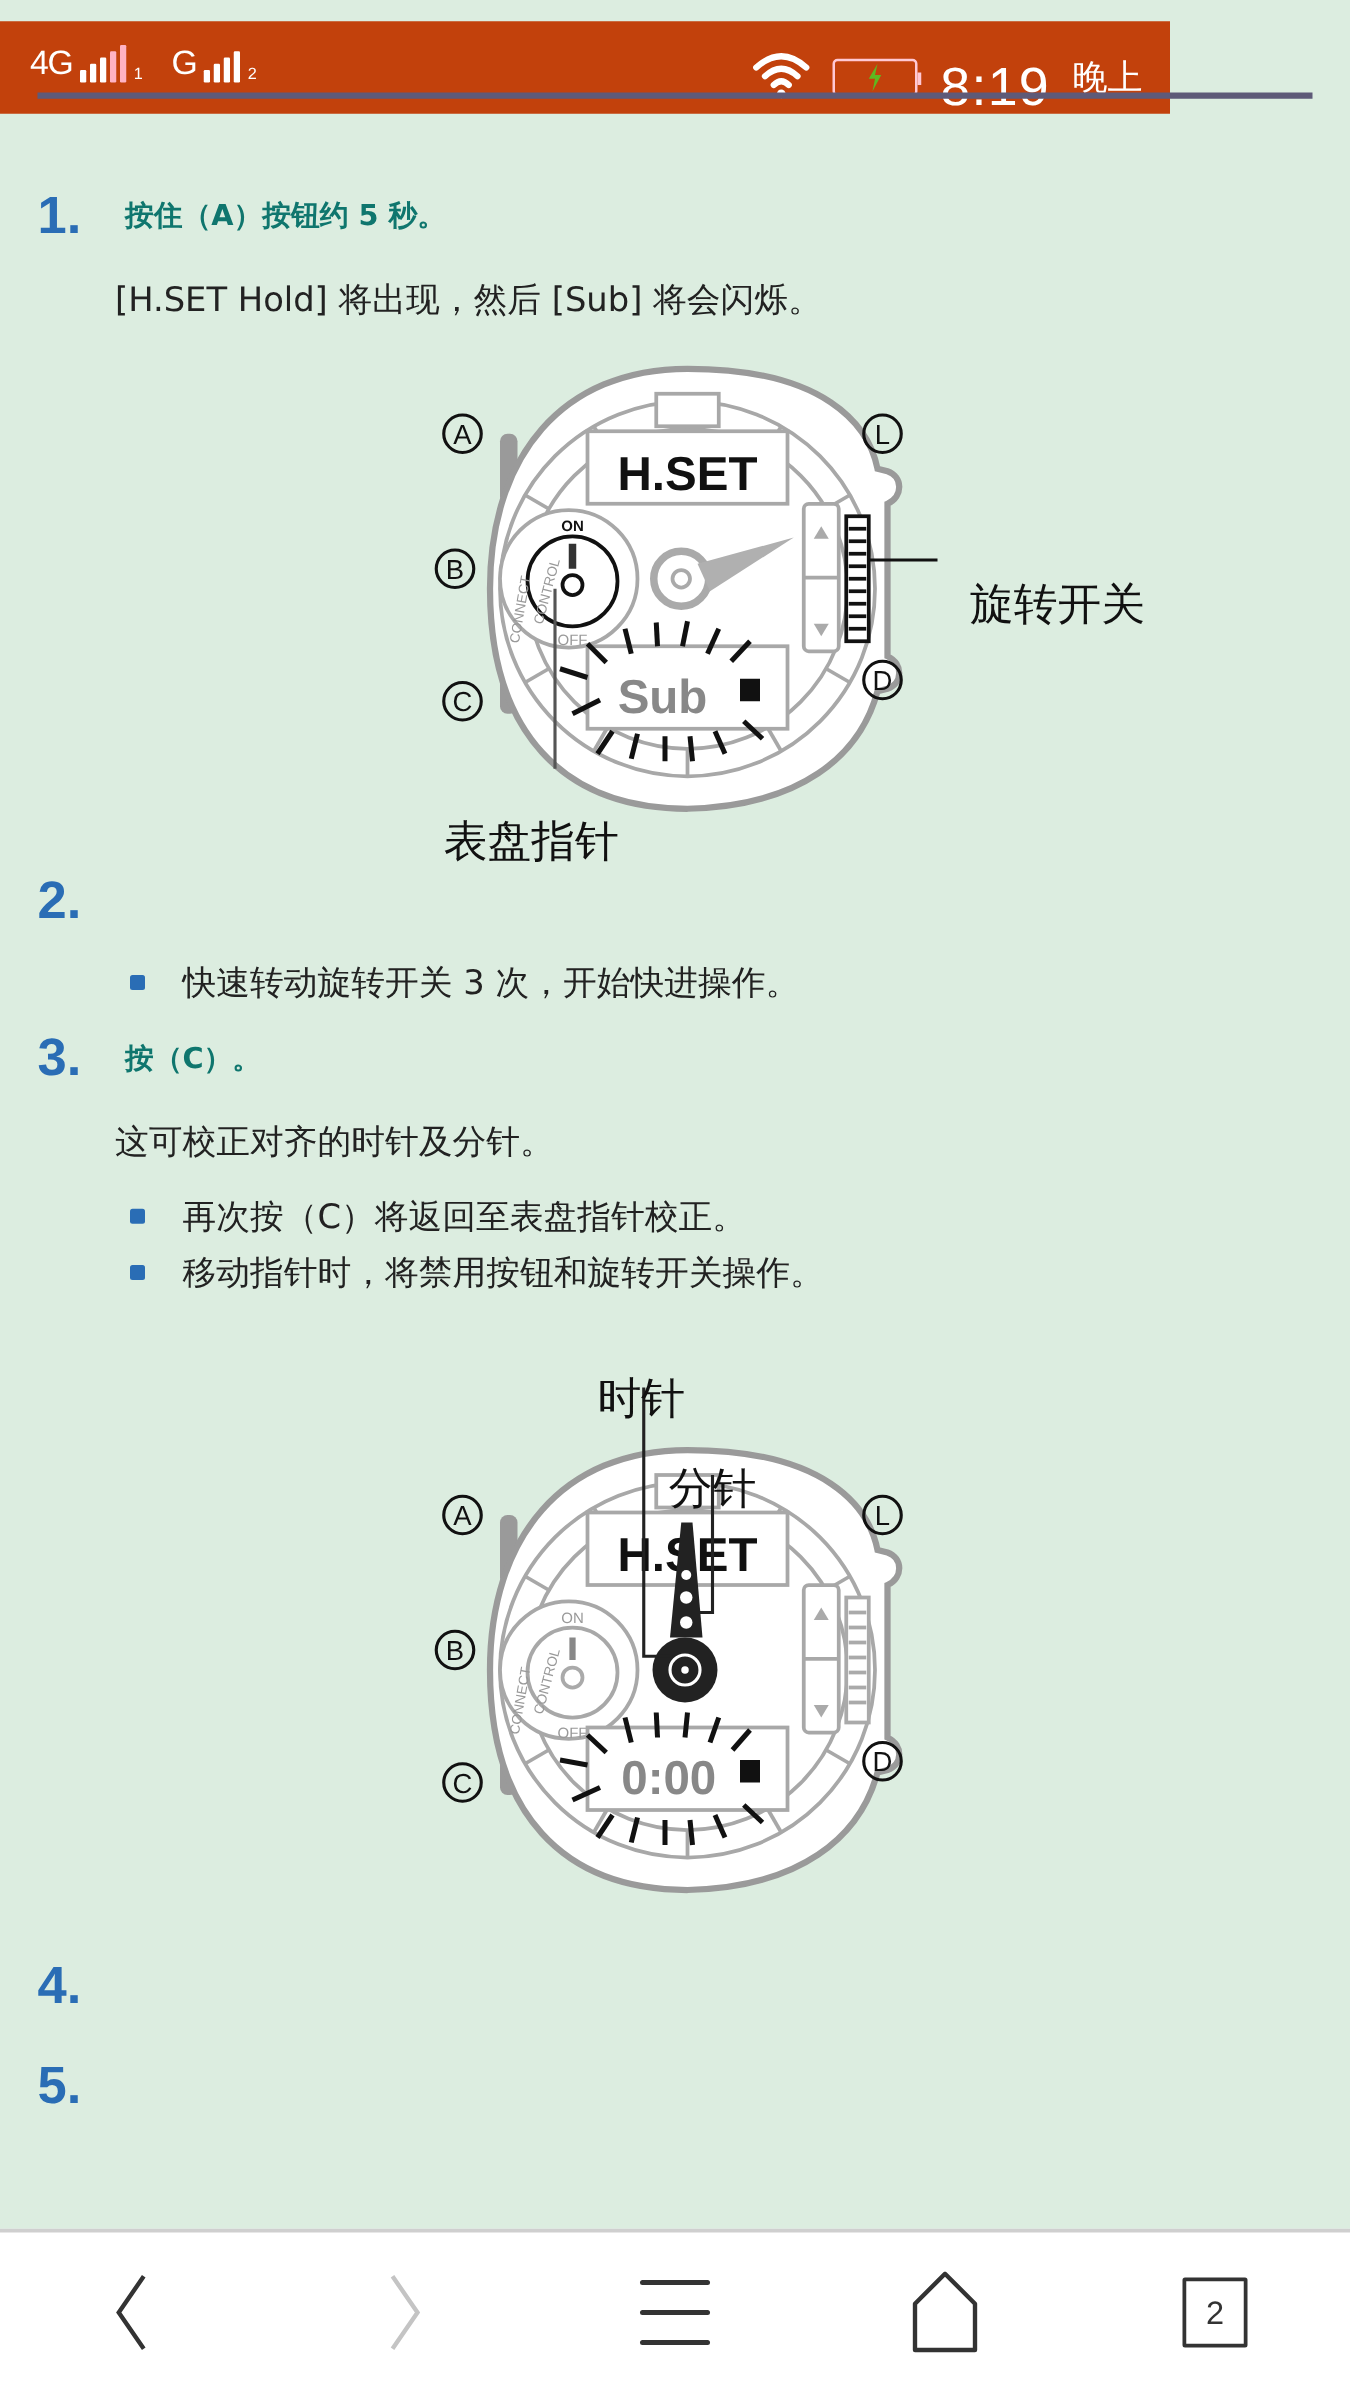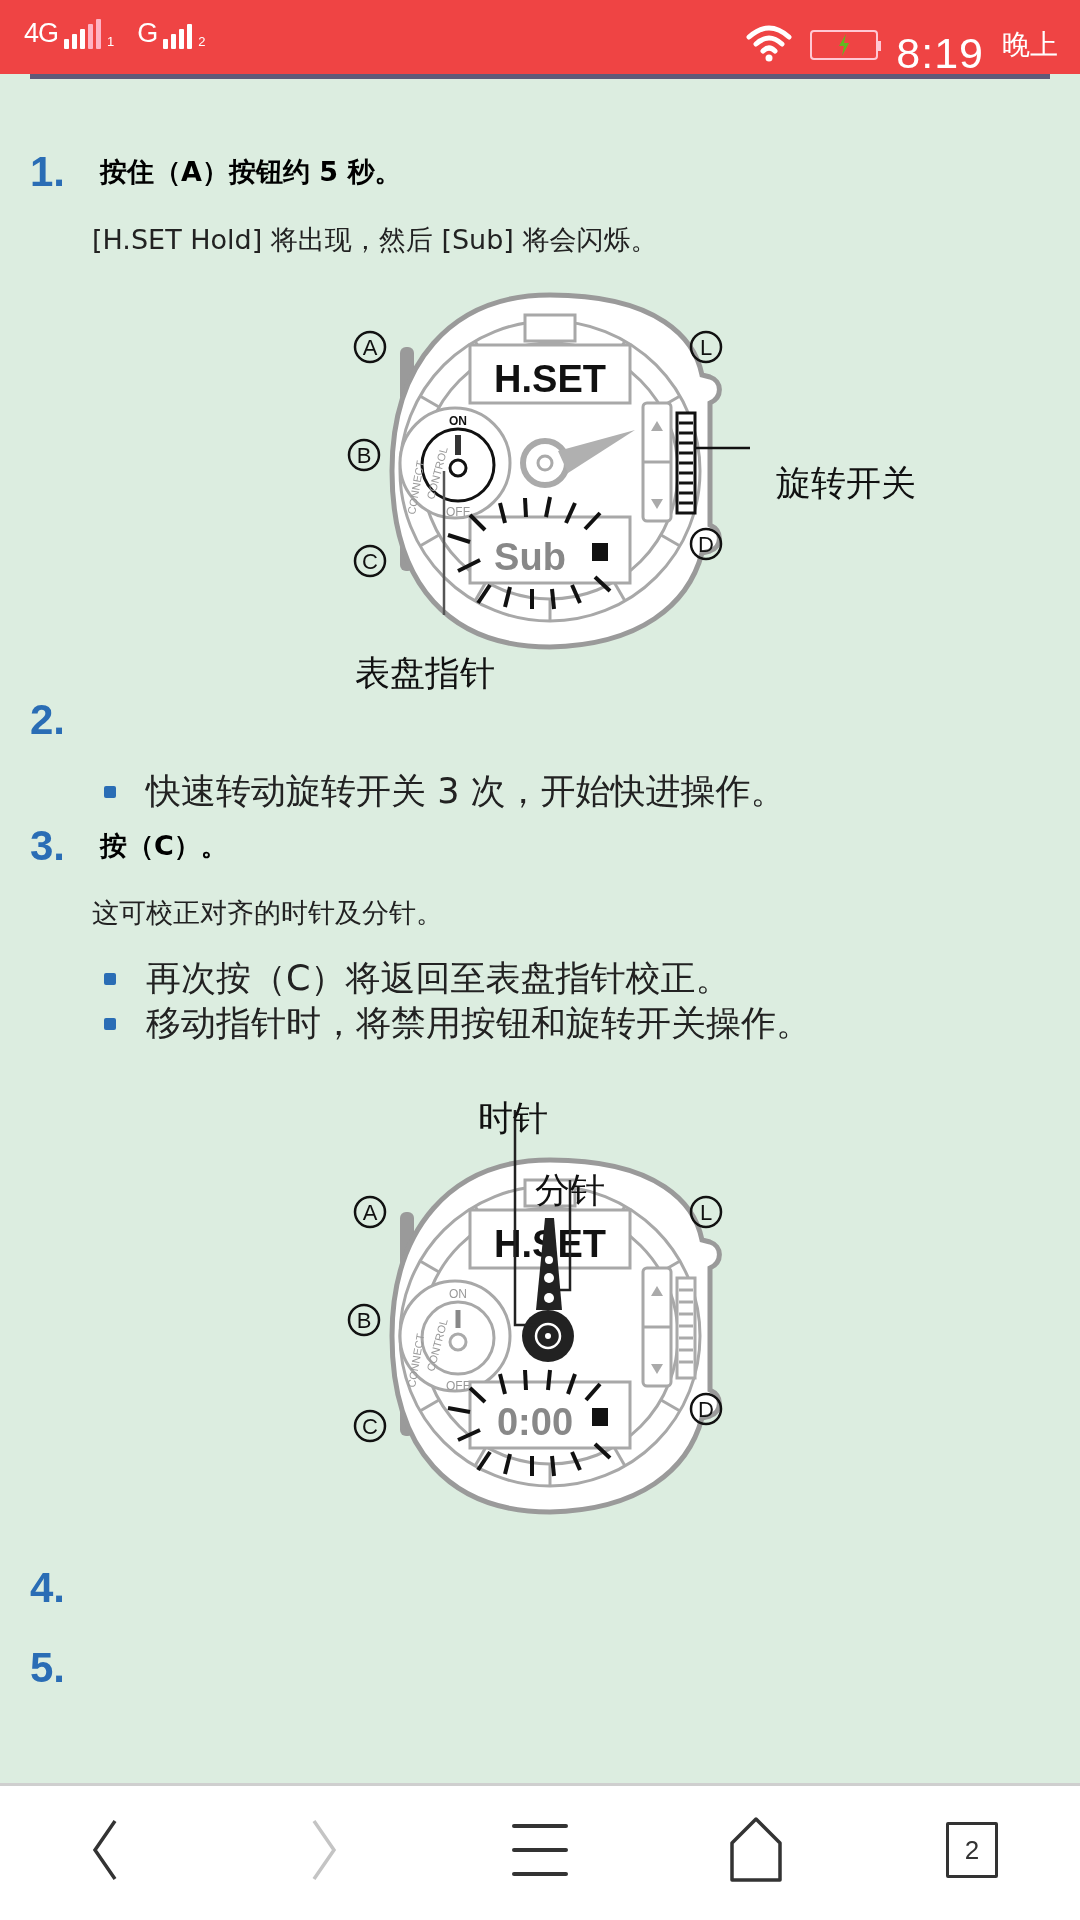--- a/index.html
+++ b/index.html
@@ -1,35 +1,35 @@
 <!DOCTYPE html>
 <html><head>
 <meta charset="utf-8">
 <style>
   * { margin:0; padding:0; box-sizing:border-box; }
   html, body { width:1080px; height:1920px; overflow:hidden; }
   body { background:#dcede0; font-family:"DejaVu Sans","Liberation Sans",sans-serif; color:#111; position:relative; }
-  .statusbar { position:absolute; left:0; top:0; width:1080px; height:74px; background:#ef4444; color:#fff; }
+  .statusbar { position:absolute; left:0; top:17px; width:936px; height:74px; background:#c2410c; color:#fff; }
   .sb-left { position:absolute; left:24px; top:18px; font-size:27px; font-family:"Liberation Sans",sans-serif; letter-spacing:-1px; display:flex; align-items:flex-end; gap:4px; }
   .sig { display:inline-flex; align-items:flex-end; gap:3px; height:28px; margin-left:2px; }
   .sig i { display:block; width:5px; background:#fff; border-radius:1px; }
   .sig i.dim { background:#ffb3c4; }
   .simnum { font-size:13px; margin-left:2px; }
   .sb-right { position:absolute; right:22px; top:12px; display:flex; align-items:center; gap:18px; font-family:"Liberation Sans",sans-serif; }
   .battery { width:68px; height:30px; border:2px solid #ffc8d4; border-radius:4px; position:relative; display:flex; align-items:center; justify-content:center; }
   .battery::after { content:""; position:absolute; right:-5px; top:9px; width:3px; height:10px; background:#ffc8d4; }
   .clock { font-size:43px; letter-spacing:1px;margin-top:17px; }
   .ampm { font-size:28px; }
   .topline { position:absolute; left:30px; top:74px; width:1020px; height:5px; background:#5e5a78; }
 
   .step { position:absolute; left:30px; display:flex; align-items:center; }
   .step-num { color:#2a6db5; font-weight:bold; font-size:42px; width:70px; font-family:"Liberation Sans",sans-serif; }
-  .step-text { font-weight:bold; font-size:27px; color:#000000; }
+  .step-text { font-weight:bold; font-size:23px; color:#0f766e; }
   .para { position:absolute; left:92px; font-size:27px; color:#222; }
-  .bullet { position:absolute; left:104px; display:flex; align-items:center; font-size:35px; color:#222; }
+  .bullet { position:absolute; left:104px; display:flex; align-items:center; font-size:27px; color:#222; }
   .bullet .dot { width:12px; height:12px; background:#2a6db5; border-radius:2px; margin-right:30px; }
 
   .illus { position:absolute; }
   .callout { position:absolute; font-size:35px; color:#111;margin-top:35px; }
 
   .navbar { position:absolute; left:0; top:1783px; width:1080px; height:137px; background:#fff; border-top:3px solid #cfcfcf; }
   .nav-btn { position:absolute; top:24px; width:80px; height:80px; display:flex; align-items:center; justify-content:center; }
   .tab-count { font-family:"Liberation Sans",sans-serif; font-size:26px; color:#333; }
 </style>
 </head>

